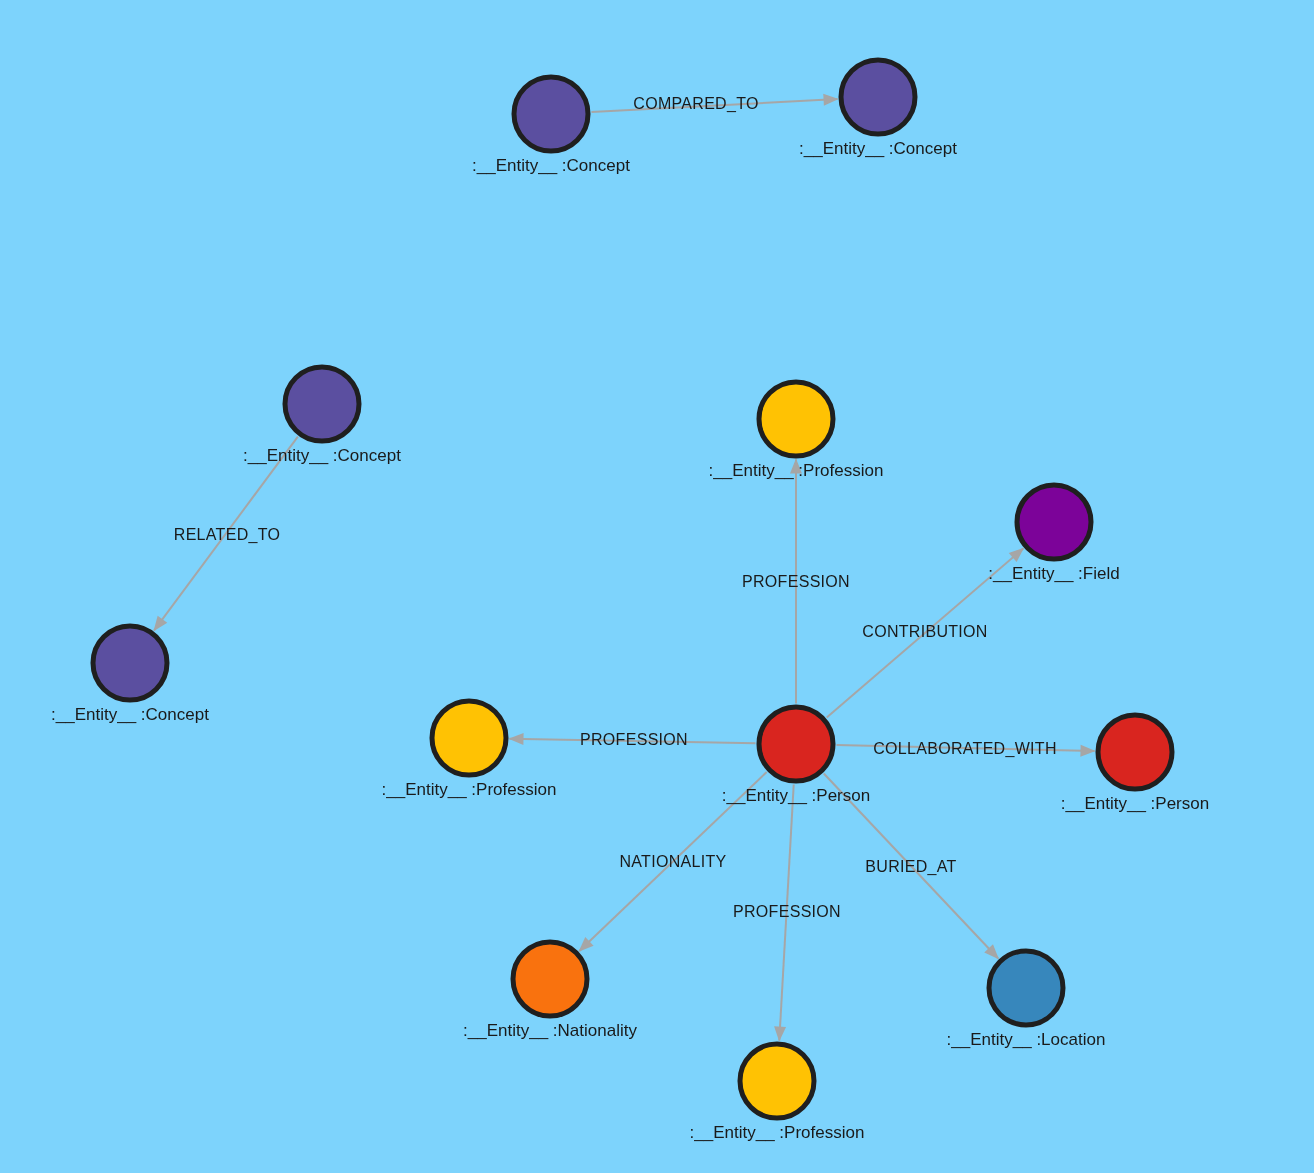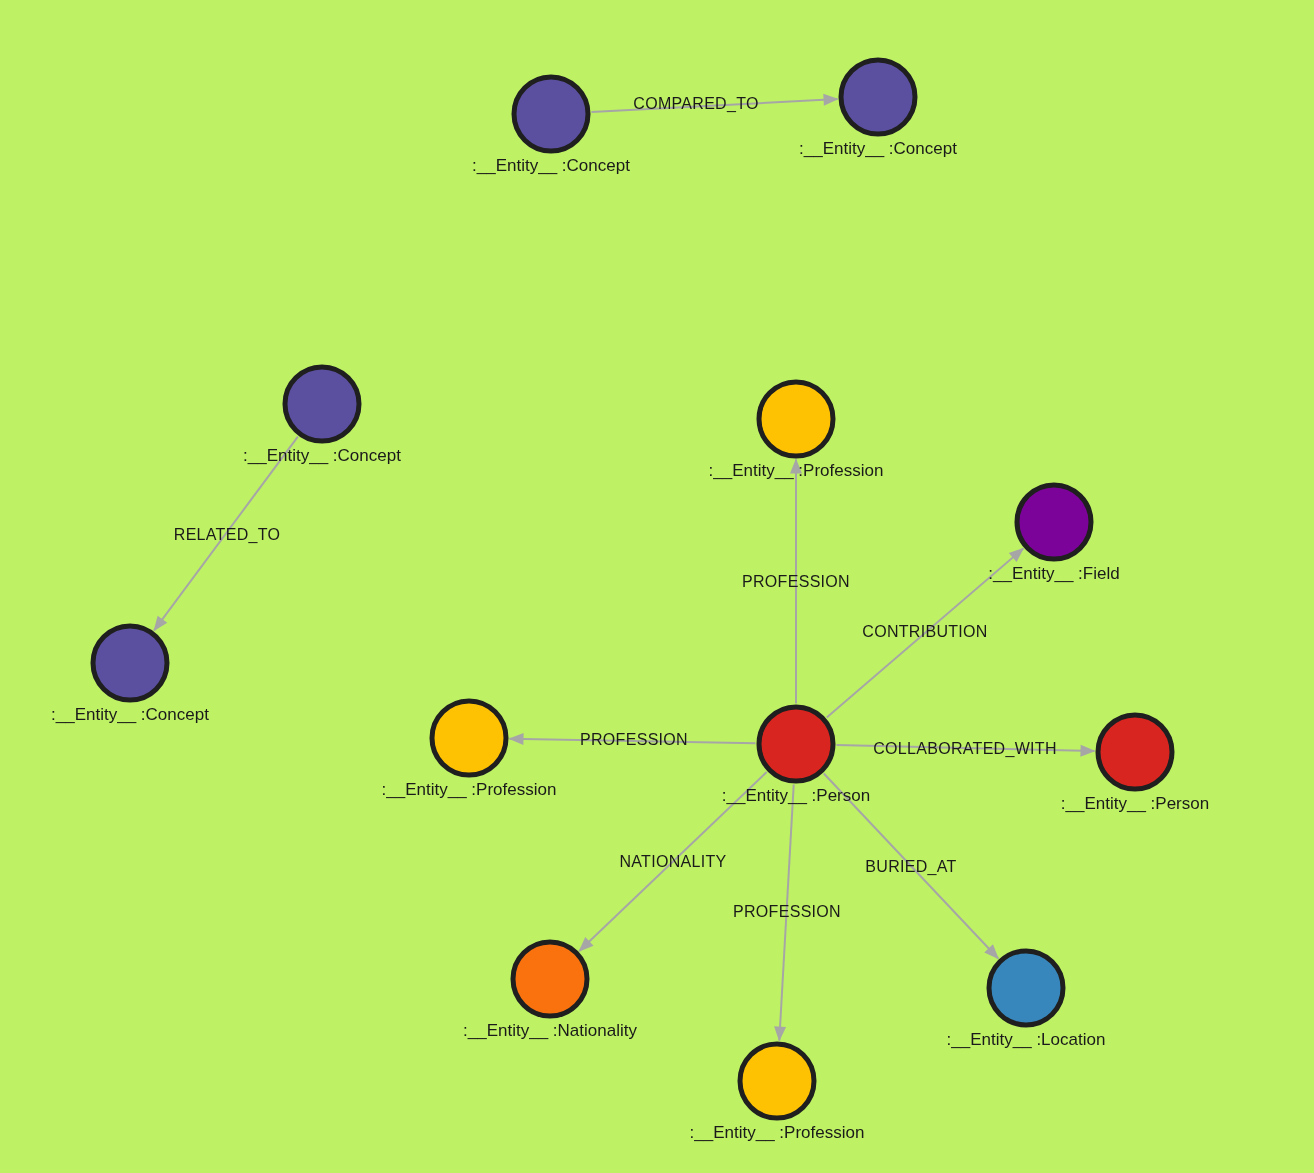--- a/index.html
+++ b/index.html
@@ -5,21 +5,21 @@
   
   html, body {
     margin: 0;
     padding: 0;
     background: #ffffff;
   }
   .canvas-wrap {
     position: relative;
     width: 1314px;
     height: 1173px;
-    background: #bef264;
+    background: #7dd3fc;
     overflow: hidden;
     text-align: right;
   }
   svg { display: block; }
   text {
     font-family: "Liberation Sans", sans-serif;
     user-select: none;
   }
   .node-label {
     font-size: 17px;

